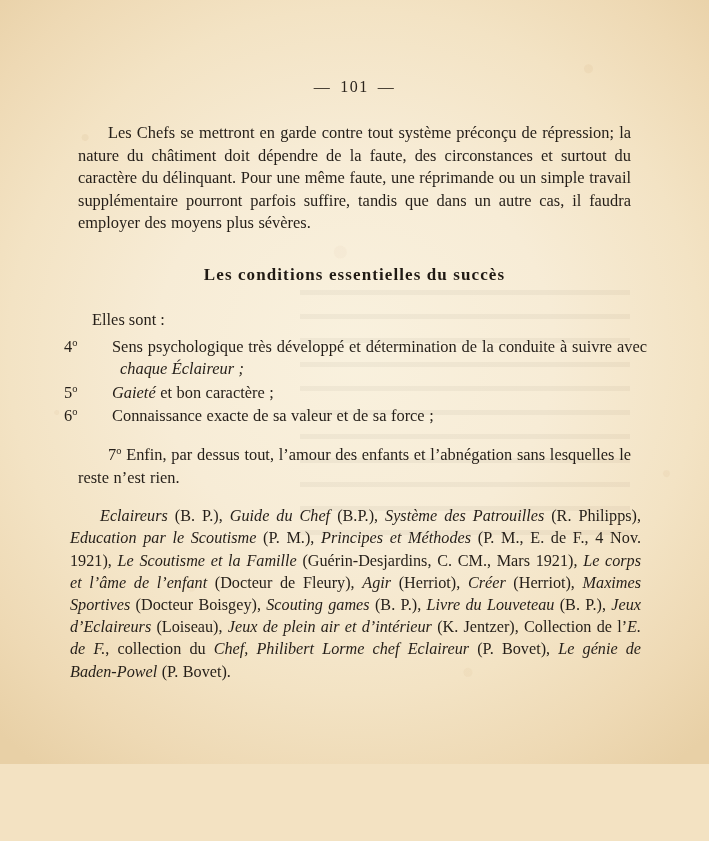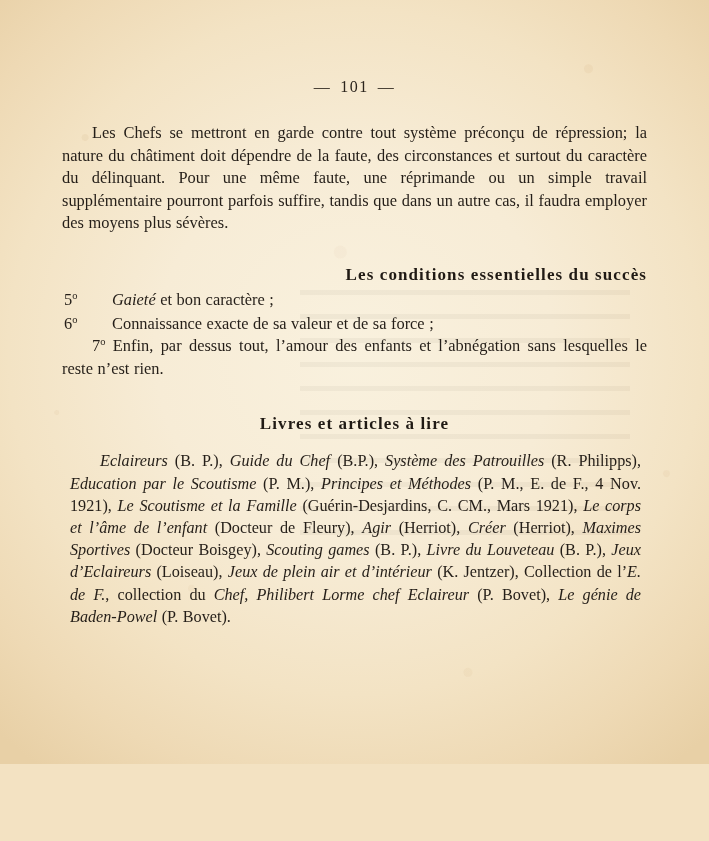--- a/index.html
+++ b/index.html
@@ -77,36 +77,36 @@
     color: #2b241c;
   }
   .folio .dash { margin: 0 9px; }
 
   
   .para {
     text-align: justify;
     text-align-last: left;
     font-size: 16.4px;
     line-height: 22.6px;
-    margin: 0;
+    margin: 16px;
     color: #241e18;
     word-spacing: .5px;
   }
   .para.indent { text-indent: 30px; }
   .para.first { margin-top: 26px; }
 
   
   .heading {
     text-align: center;
     font-size: 17px;
     font-weight: bold;
     letter-spacing: 1.1px;
     color: #201a14;
   }
-  .heading.h1 { margin: 30px 0 0 0; text-align: right; }
+  .heading.h1 { margin: 30px 0 0 0; }
   .heading.h2 { margin: 34px 0 0 0; }
 
   
   .lead-in {
     font-size: 16.4px;
     line-height: 22.6px;
     margin: 24px 0 0 0;
     padding-left: 30px;
     color: #241e18;
   }
@@ -162,31 +162,34 @@
   <div class="content">
 
     <div class="folio">
       <span class="dash">—</span><span>101</span><span class="dash">—</span>
     </div>
 
     <p class="para indent first">Les Chefs se mettront en garde contre tout système préconçu de répression; la nature du châtiment doit dépendre de la faute, des circonstances et surtout du caractère du délinquant. Pour une même faute, une réprimande ou un simple travail supplémentaire pourront parfois suffire, tandis que dans un autre cas, il faudra employer des moyens plus sévères.</p>
 
     <h2 class="heading h1">Les conditions essentielles du succès</h2>
 
+    <p class="lead-in">Elles sont :</p>
 
     <ul class="list">
+      <li>
+        <span class="num"><span>4</span><span class="ord">o</span></span><span>Sens psychologique très développé et détermination de la conduite à suivre avec </span><i>chaque Éclaireur ;</i>
+      </li>
       <li>
         <span class="num"><span>5</span><span class="ord">o</span></span><i>Gaieté</i><span> et bon caractère ;</span>
       </li>
       <li>
         <span class="num"><span>6</span><span class="ord">o</span></span><span>Connaissance exacte de sa valeur et de sa force ;</span>
       </li>
     </ul>
 
     <p class="para indent"><span><span>7</span><span class="ord">o</span></span>&nbsp;<span>Enfin, par dessus tout, l’amour des enfants et l’abnégation sans lesquelles le reste n’est rien.</span></p>
 
 
-    <h2 class="heading h2">Livres et articles à lire</h2>
 
     <p class="biblio"><i>Eclaireurs</i><span> (B. P.), </span><i>Guide du Chef</i><span> (B.P.), </span><i>Système des Patrouilles</i><span> (R. Philipps), </span><i>Education par le Scoutisme</i><span> (P. M.), </span><i>Principes et Méthodes</i><span> (P. M., E. de F., 4 Nov. 1921), </span><i>Le Scoutisme et la Famille</i><span> (Guérin-Desjardins, C. CM., Mars 1921), </span><i>Le corps et l’âme de l’enfant</i><span> (Docteur de Fleury), </span><i>Agir</i><span> (Herriot), </span><i>Créer</i><span> (Herriot), </span><i>Maximes Sportives</i><span> (Docteur Boisgey), </span><i>Scouting games</i><span> (B. P.), </span><i>Livre du Louveteau</i><span> (B. P.), </span><i>Jeux d’Eclaireurs</i><span> (Loiseau), </span><i>Jeux de plein air et d’intérieur</i><span> (K. Jentzer), Collection de l’</span><i>E. de F.</i><span>, collection du </span><i>Chef, Philibert Lorme chef Eclaireur</i><span> (P. Bovet), </span><i>Le génie de Baden-Powel</i><span> (P. Bovet).</span></p>
 
   </div>
 </div>
 
 </body></html>

